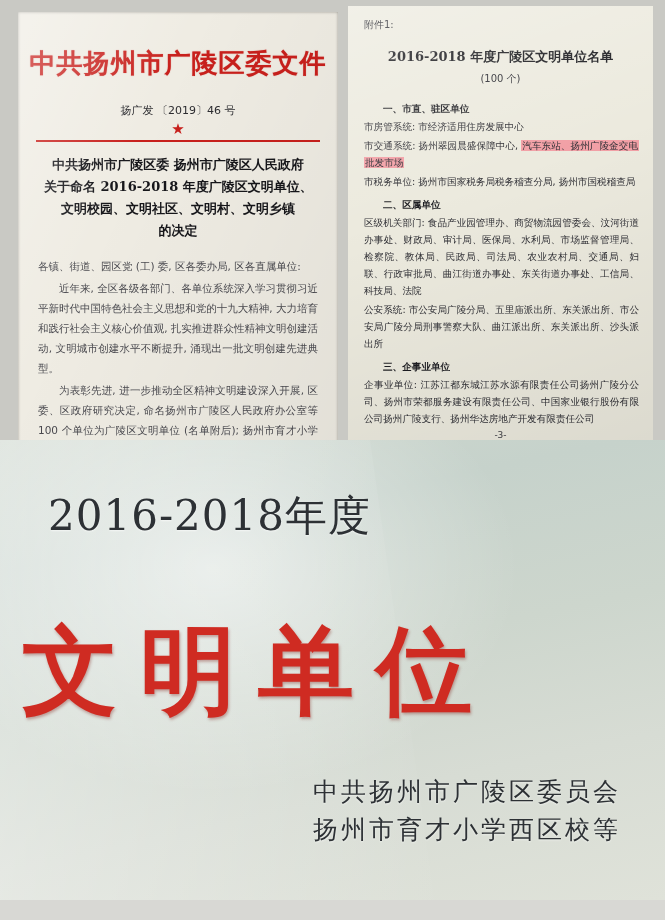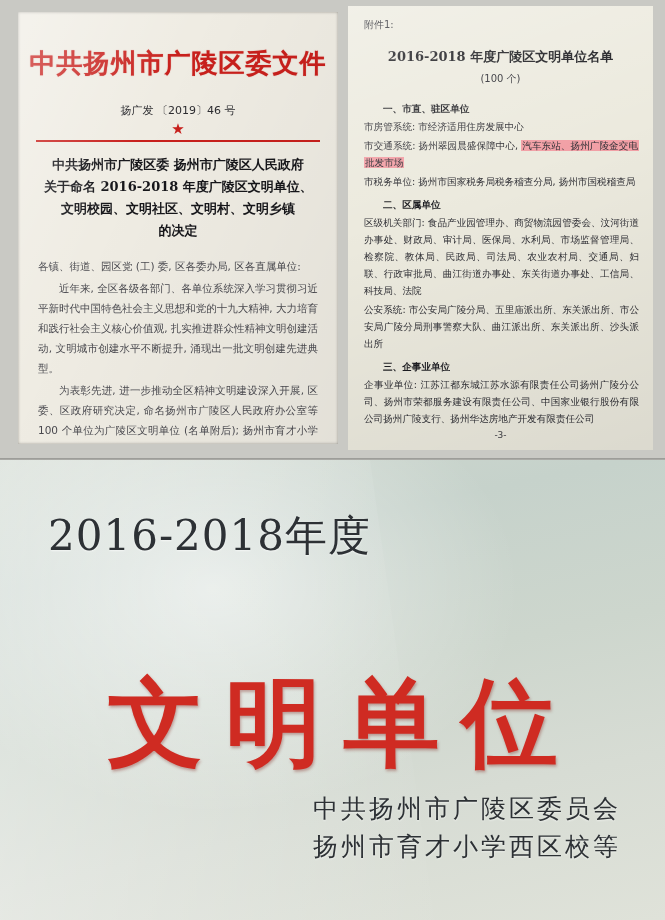--- a/index.html
+++ b/index.html
@@ -162,21 +162,21 @@
     left: 0; right: 0;
     text-align: center;
     font-size: 9px;
     color: #3a3a40;
     font-family: "DejaVu Sans", sans-serif;
   }
 
   
   .plaque {
     position: absolute;
-    left: 0; top: 460px;
+    left: 0; top: 440px;
     width: 665px;
     height: 460px;
     background:
       radial-gradient(ellipse at 32% 28%, rgba(255,255,255,.55) 0%, rgba(255,255,255,0) 48%),
       linear-gradient(168deg, #cfd8cf 0%, #c6d2cb 22%, #cdd6cd 48%, #d7dcd4 72%, #dfe2d9 100%);
     overflow: hidden;
   }
   .plaque::before {
     content: "";
     position: absolute;
@@ -192,36 +192,35 @@
     font-family: "DejaVu Serif", serif;
     font-size: 42px;
     color: #2d3135;
     letter-spacing: 1px;
     text-shadow: 0 1px 2px rgba(255,255,255,.6);
   }
   .plaque-main {
     position: absolute;
     left: 0; right: 0;
     top: 168px;
-    text-align: center;
+    text-align: left;
     font-family: "DejaVu Serif", serif;
     font-weight: bold;
     font-size: 96px;
     letter-spacing: 22px;
     text-indent: 22px;
     color: #cf2b22;
     text-shadow: 1px 2px 3px rgba(120,20,15,.35);
-    margin-top: 32px;
   }
   .plaque-issuer {
     position: absolute;
     right: 44px;
     bottom: 52px;
     text-align: right;
-    font-family: Liberation Mono, monospace;
+    font-family: Liberation Sans, sans-serif;
     font-size: 25px;
     line-height: 38px;
     color: #2d3135;
     letter-spacing: 3px;
     text-shadow: 0 1px 2px rgba(255,255,255,.55);
   }
   .seam {
     position: absolute;
     left: 0; right: 0;
     top: 458px;

